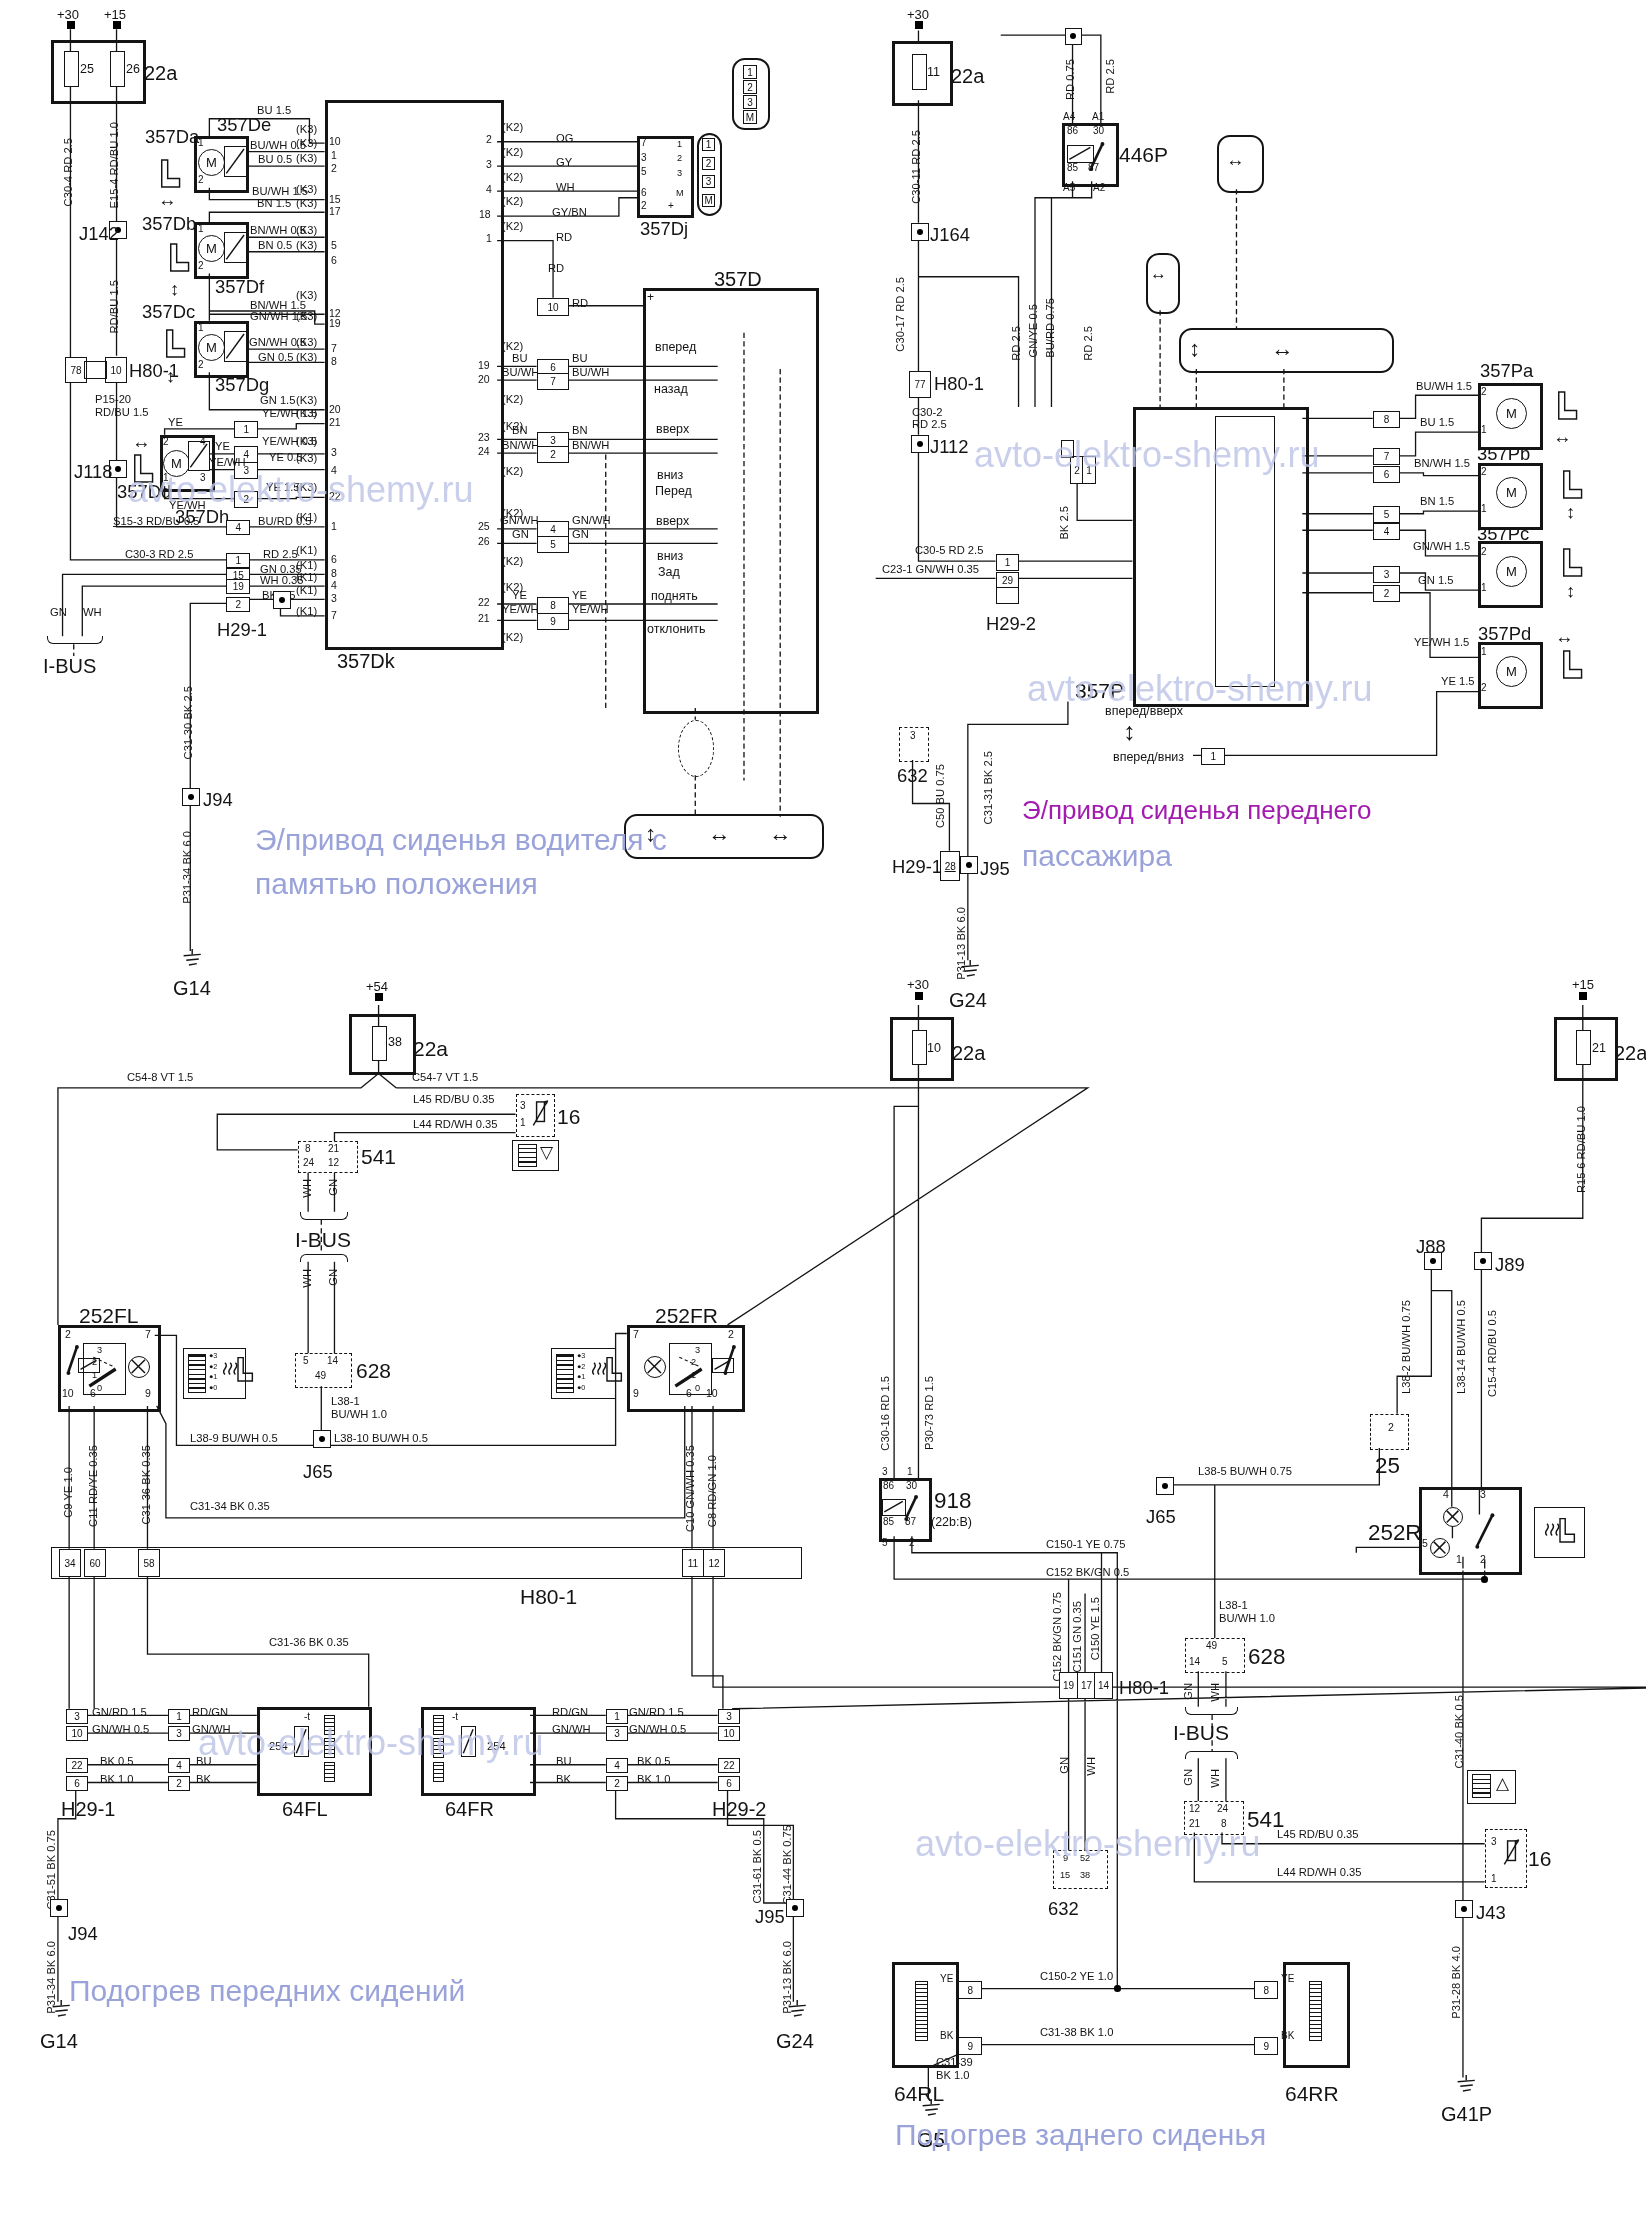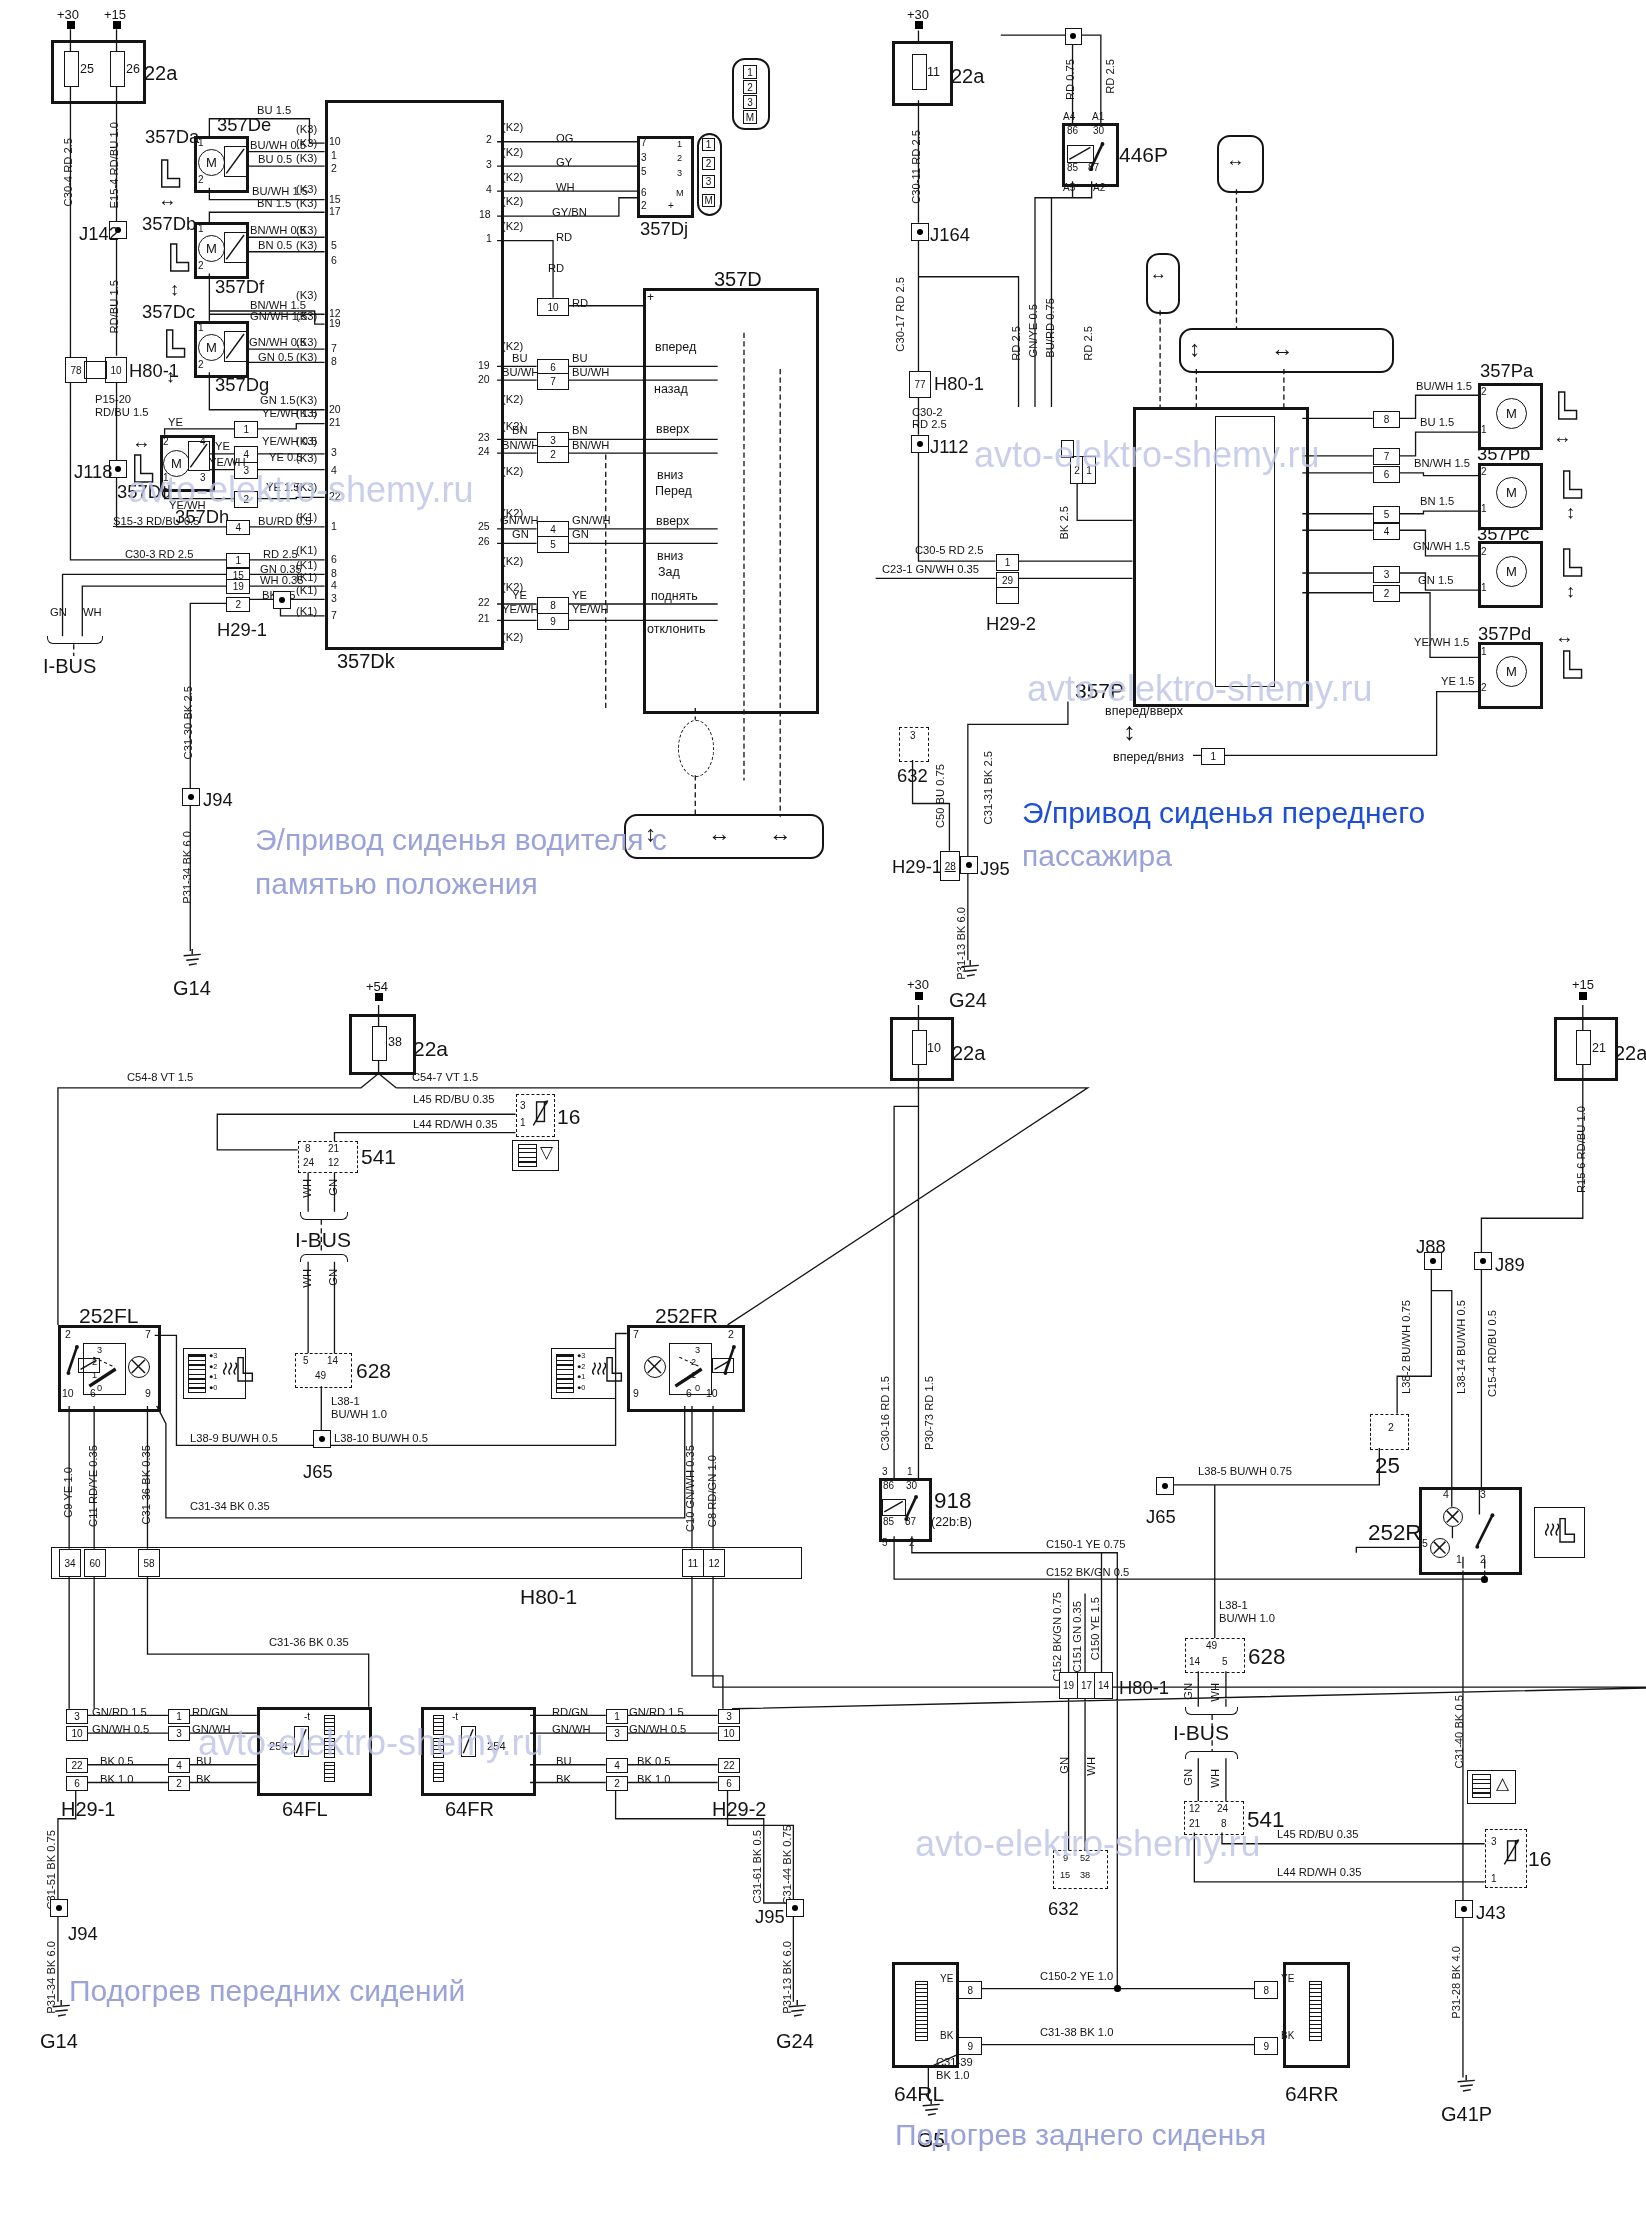--- a/index.html
+++ b/index.html
@@ -871,21 +871,21 @@
         <line x1="17" y1="0" x2="17" y2="8" stroke="#141414" fill="none" stroke-width="2.2"></line>
         <line x1="4" y1="10" x2="30" y2="8" stroke="#141414" fill="none" stroke-width="2.2"></line>
         <line x1="8" y1="17" x2="27" y2="15" stroke="#141414" fill="none" stroke-width="2.2"></line>
         <line x1="12" y1="24" x2="24" y2="22" stroke="#141414" fill="none" stroke-width="2.2"></line>
       </svg></div>
     <div class="t" style="font-size: 21px; left: 917px; top: 2129px;">G5</div>
     <div class="dot" style="left: 1114px; top: 1985px; width: 6.6px; height: 6.6px;"></div>
     <div class="dot" style="left: 1481px; top: 1576px; width: 6.6px; height: 6.6px;"></div>
     <div class="t" style="font-size: 30px; color: rgb(154, 162, 218); left: 255px; top: 824px;">Э/привод сиденья водителя с</div>
     <div class="t" style="font-size: 30px; color: rgb(154, 162, 218); left: 255px; top: 868px;">памятью положения</div>
-    <div class="t" style="font-size: 30px; color: #1d4ed8; left: 1022px; top: 797px;">Э/привод сиденья переднего</div>
+    <div class="t" style="font-size: 26px; color: #a21caf; left: 1022px; top: 797px;">Э/привод сиденья переднего</div>
     <div class="t" style="font-size: 30px; color: rgb(154, 162, 218); left: 1022px; top: 840px;">пассажира</div>
     <div class="t" style="font-size: 30px; color: rgb(154, 162, 218); left: 69px; top: 1975px;">Подогрев передних сидений</div>
     <div class="t" style="font-size: 30px; color: rgb(154, 162, 218); left: 895px; top: 2119px;">Подогрев заднего сиденья</div>
     <div class="t" style="font-size: 36px; color: rgb(188, 195, 230); opacity: 0.8; left: 128px; top: 471px;">avto-elektro-shemy.ru</div>
     <div class="t" style="font-size: 36px; color: rgb(188, 195, 230); opacity: 0.8; left: 974px; top: 436px;">avto-elektro-shemy.ru</div>
     <div class="t" style="font-size: 36px; color: rgb(188, 195, 230); opacity: 0.8; left: 1027px; top: 670px;">avto-elektro-shemy.ru</div>
     <div class="t" style="font-size: 36px; color: rgb(188, 195, 230); opacity: 0.8; left: 198px; top: 1724px;">avto-elektro-shemy.ru</div>
     <div class="t" style="font-size: 36px; color: rgb(188, 195, 230); opacity: 0.8; left: 915px; top: 1825px;">avto-elektro-shemy.ru</div>
   </div>
 

